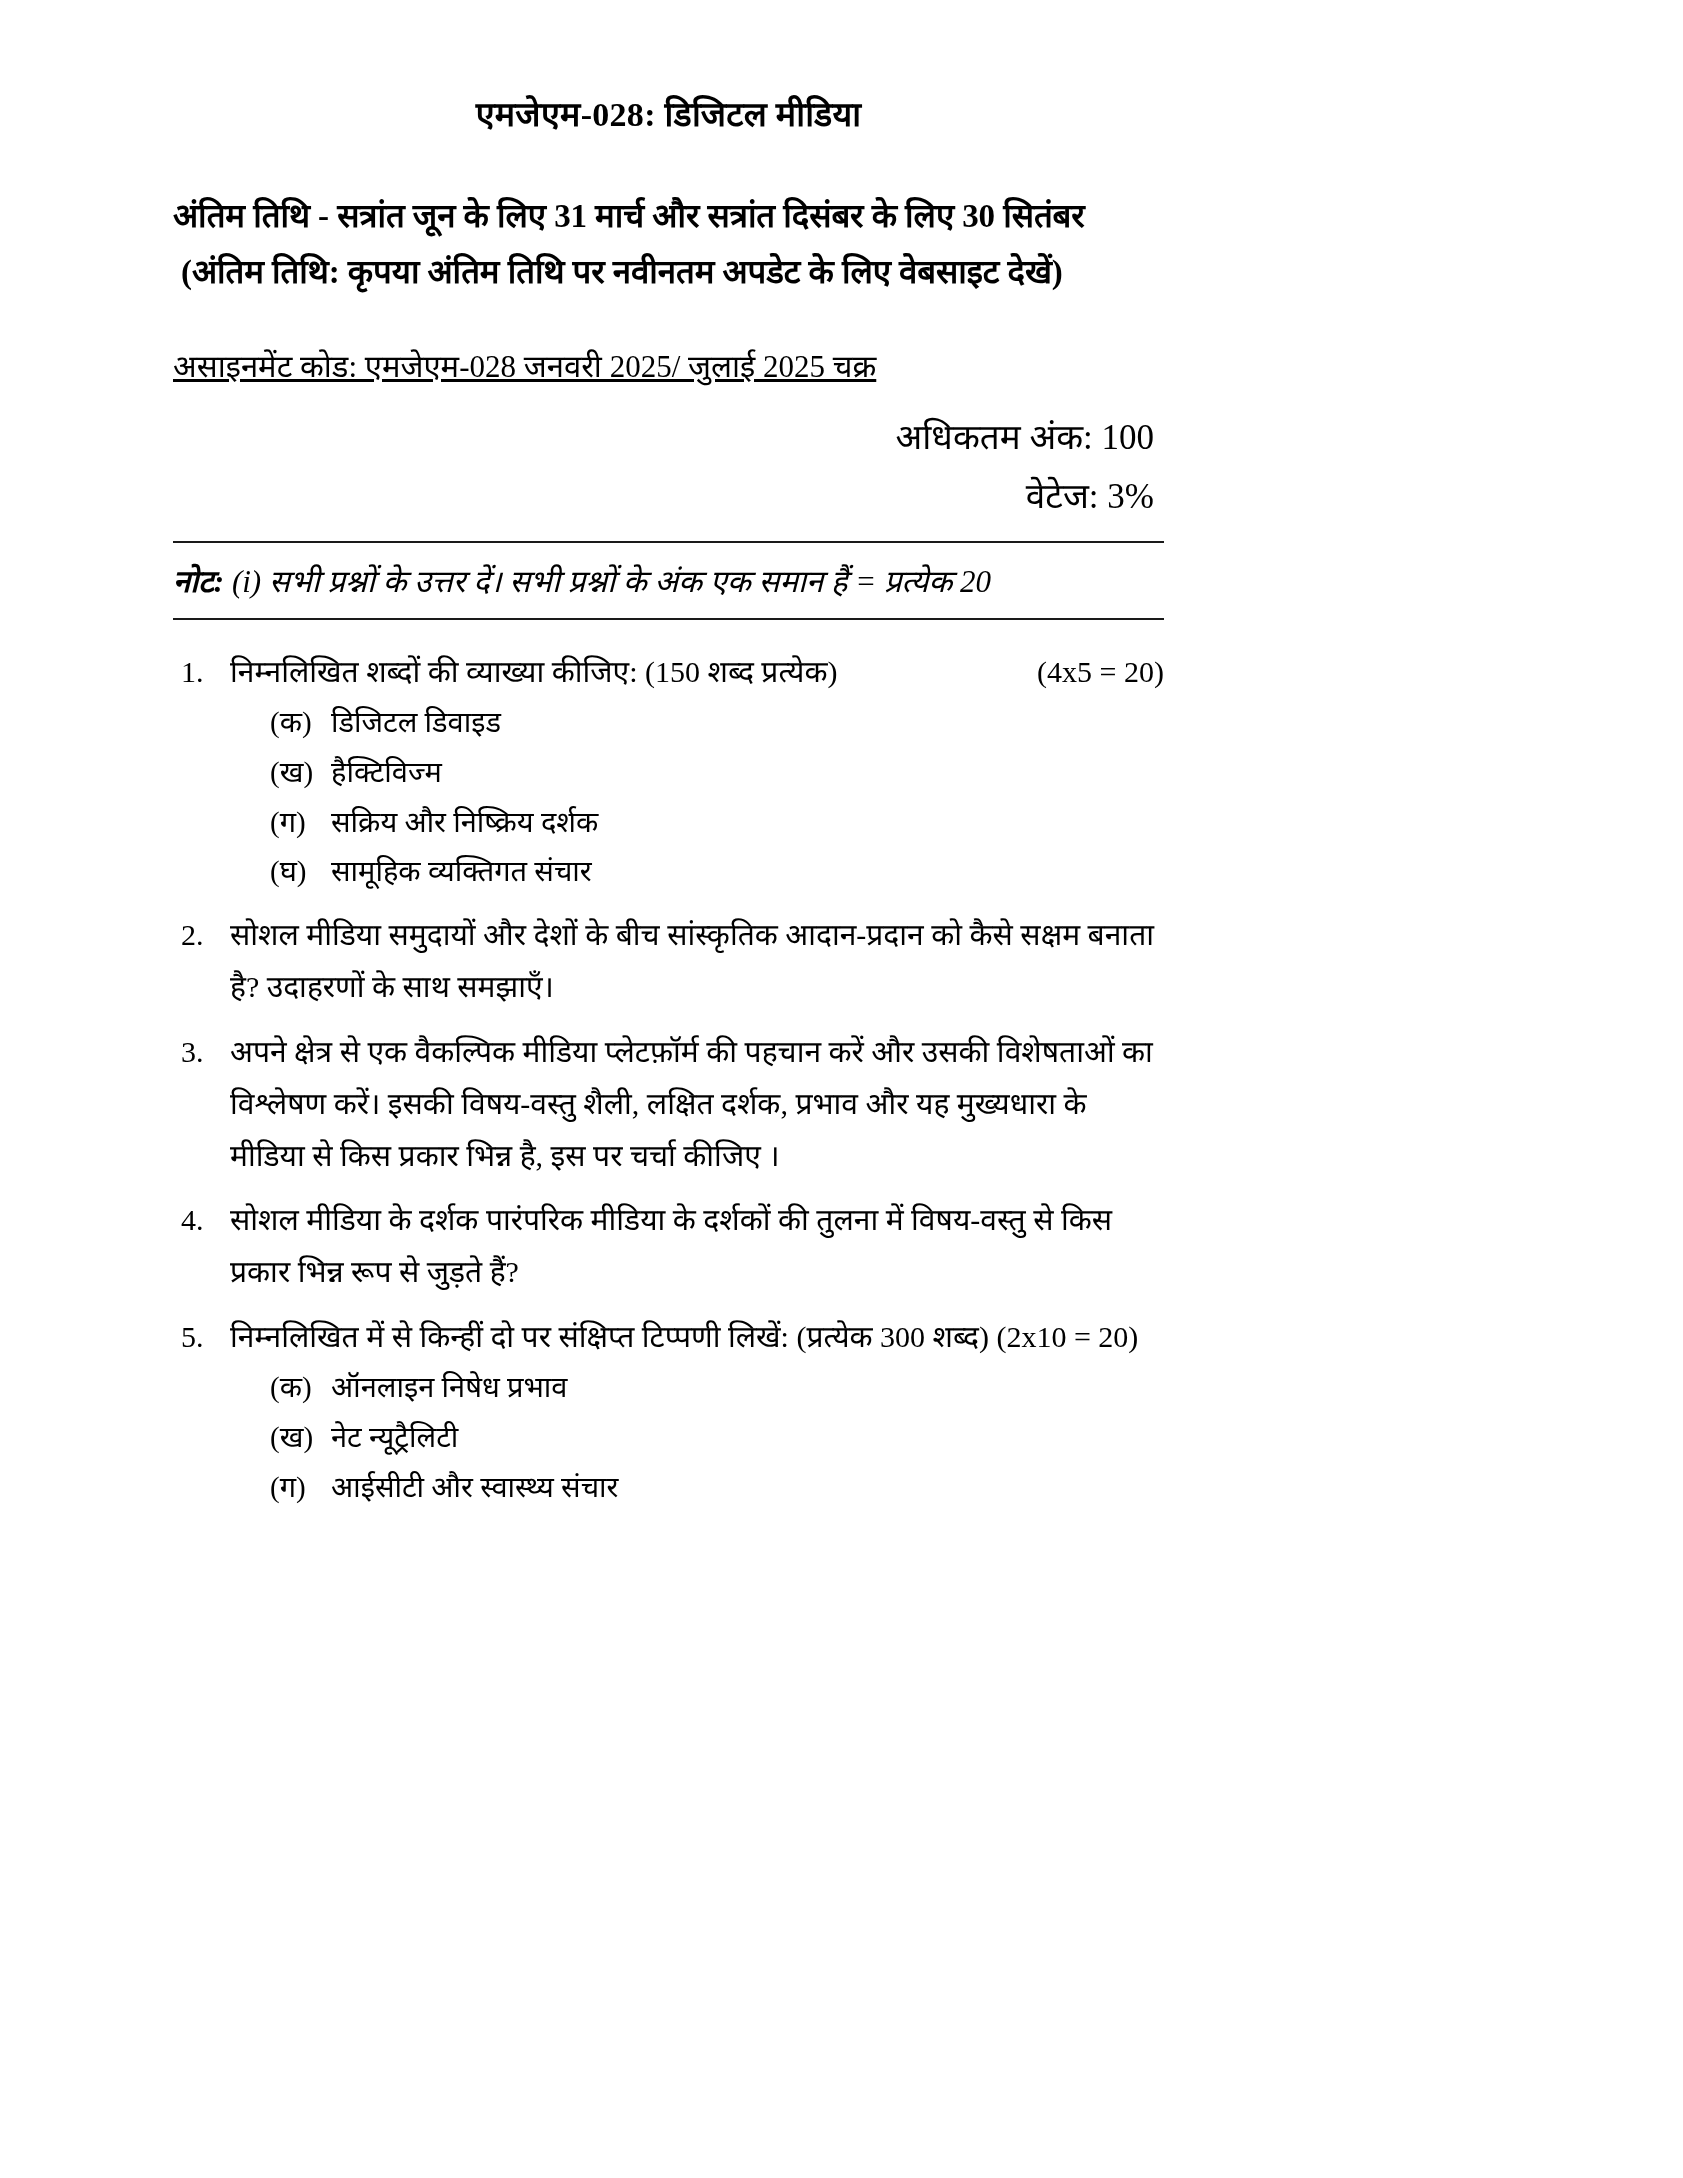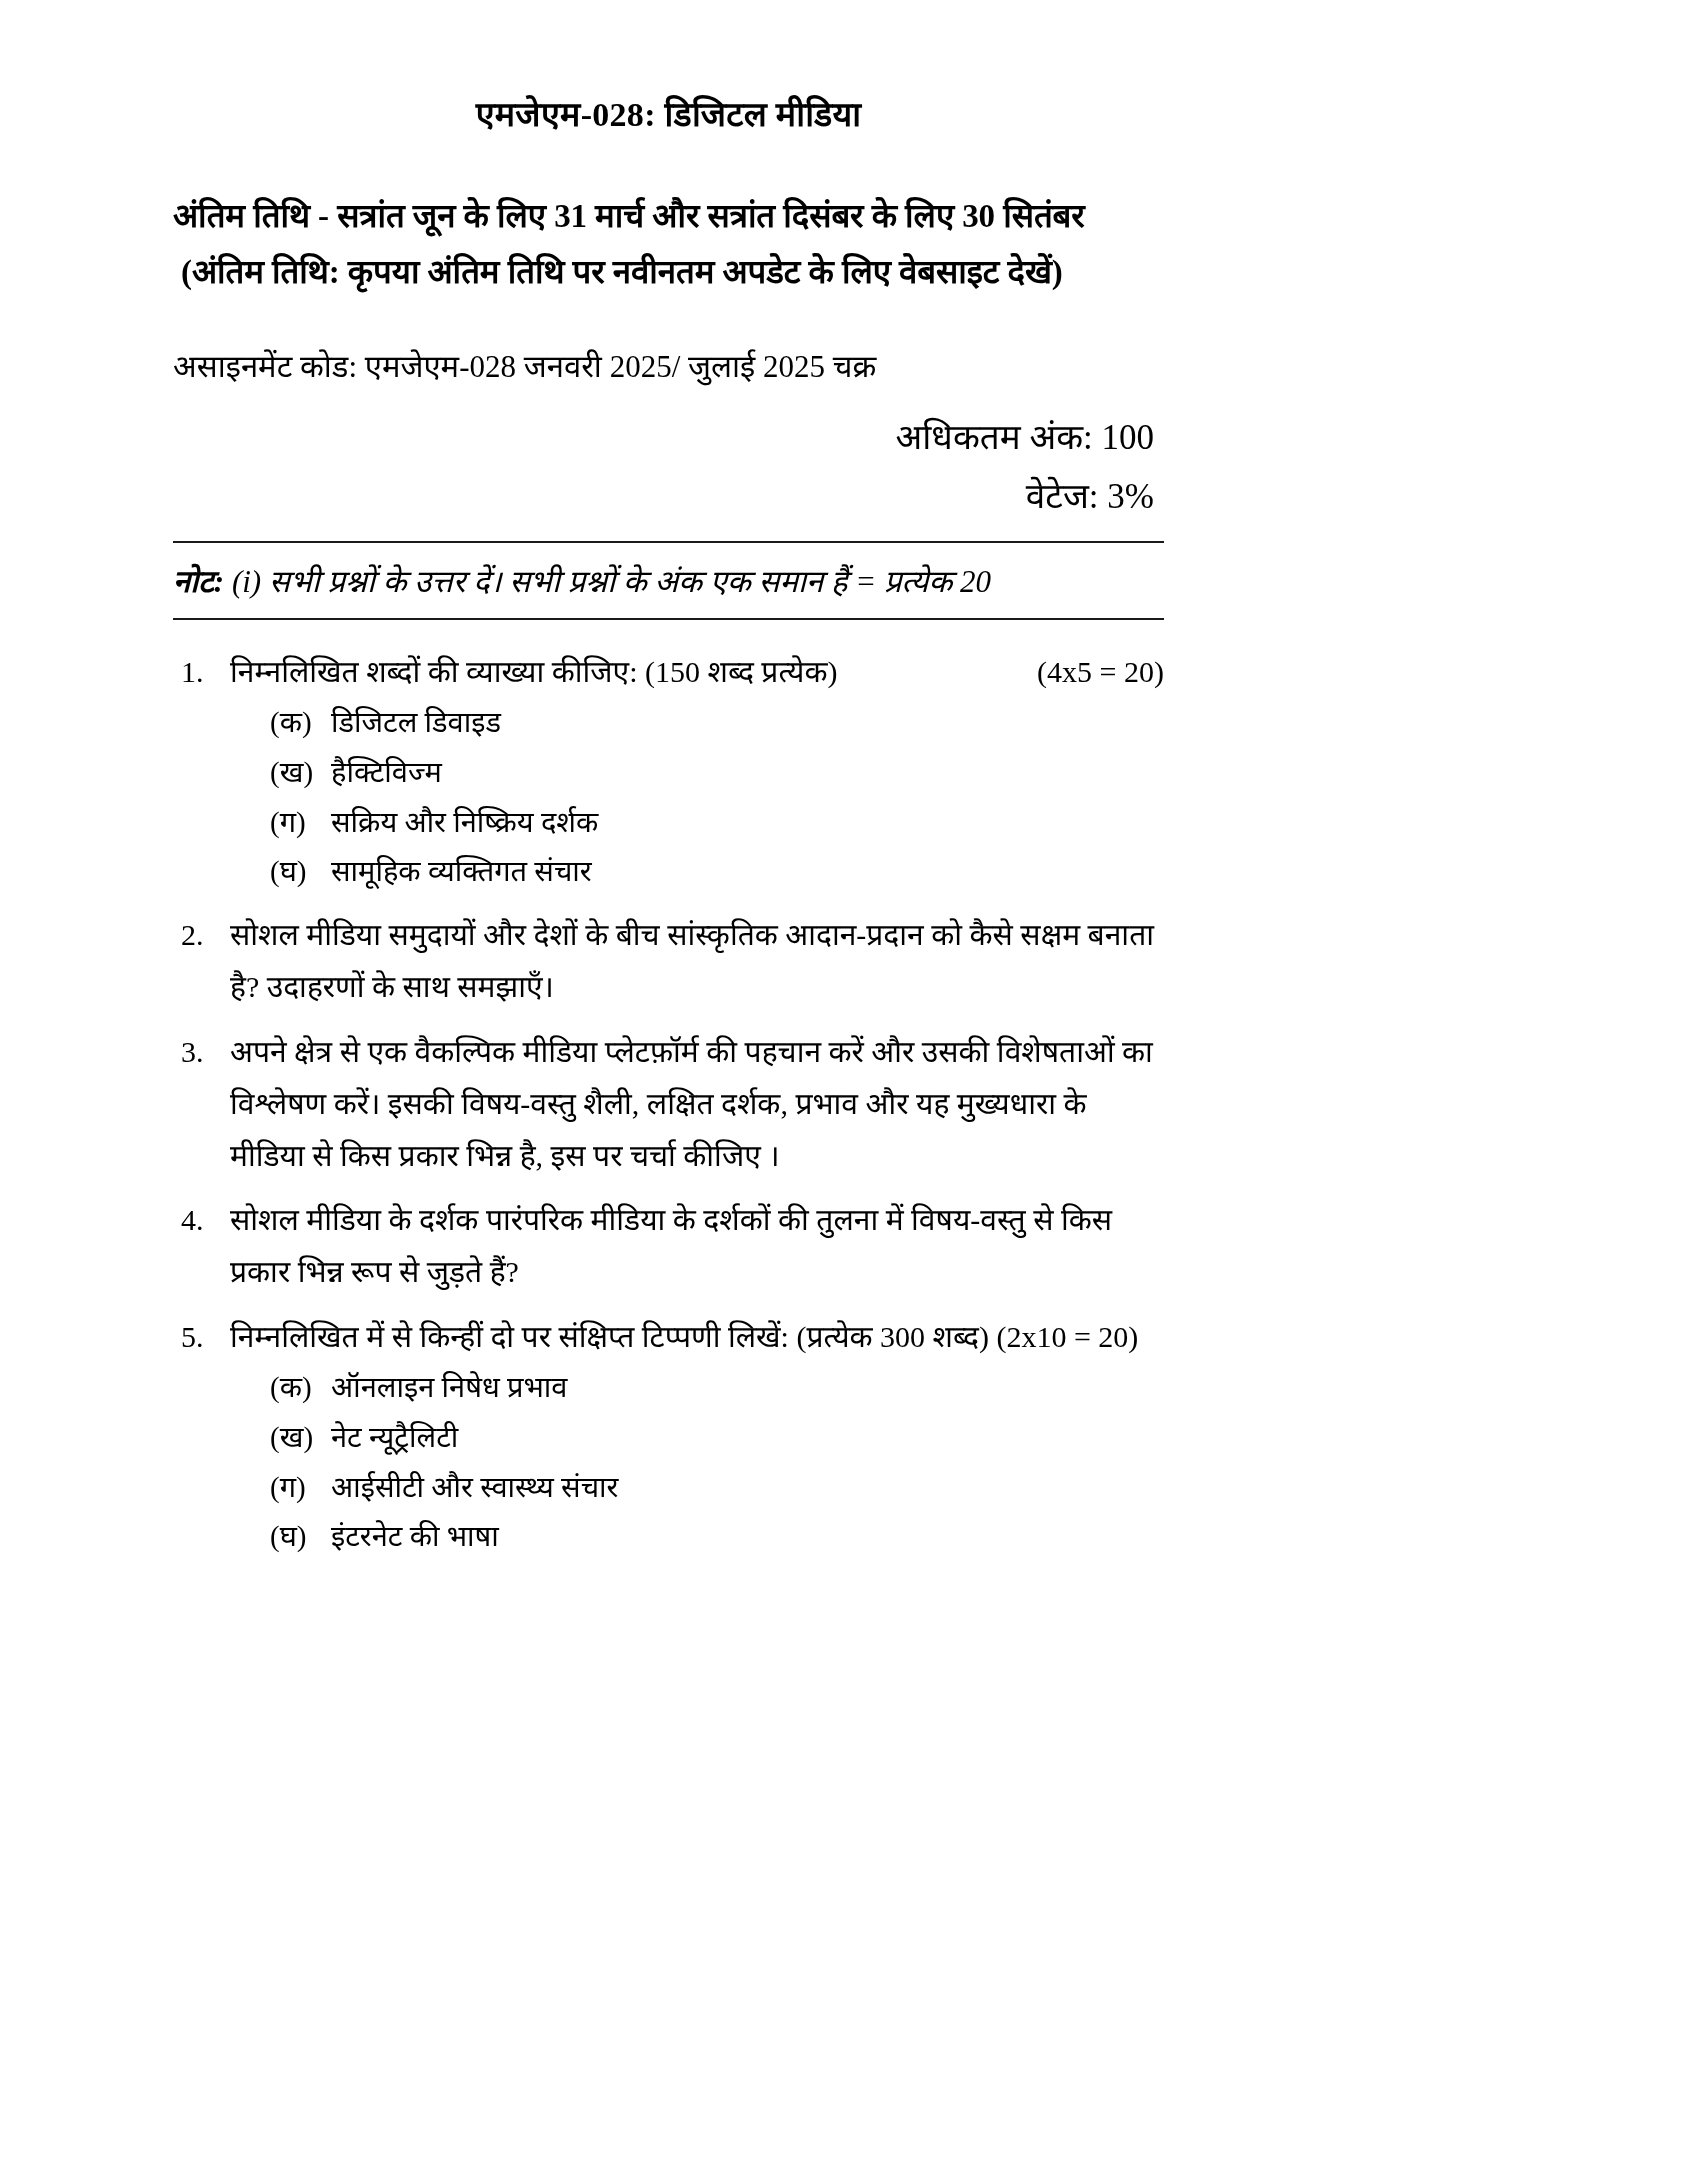--- a/index.html
+++ b/index.html
@@ -45,20 +45,21 @@
     white-space: nowrap;
   }
   .deadline-line-2 {
     padding-left: 8px;
   }
 
   .code-line {
     font-size: 31px;
     margin: 0 0 24px 0;
     line-height: 1.4;
+    text-decoration: underline;
   }
 
   .right-line {
     font-size: 35px;
     text-align: right;
     line-height: 1.5;
     margin: 0 0 6px 0;
     padding-right: 10px;
   }
   .right-line.second {
@@ -216,22 +217,19 @@
       <span class="sub-list">
         <span class="sub-item">
           <span class="sub-label">(क)</span><span>ऑनलाइन निषेध प्रभाव</span>
         </span>
         <span class="sub-item">
           <span class="sub-label">(ख)</span><span>नेट न्यूट्रैलिटी</span>
         </span>
         <span class="sub-item">
           <span class="sub-label">(ग)</span><span>आईसीटी और स्वास्थ्य संचार</span>
         </span>
-        <span class="sub-item">
-          <span class="sub-label">(घ)</span><span>इंटरनेट की भाषा</span>
-        </span>
       </span>
     </li>
 
   </ol>
 
 </div>
 
 
 </body></html>

